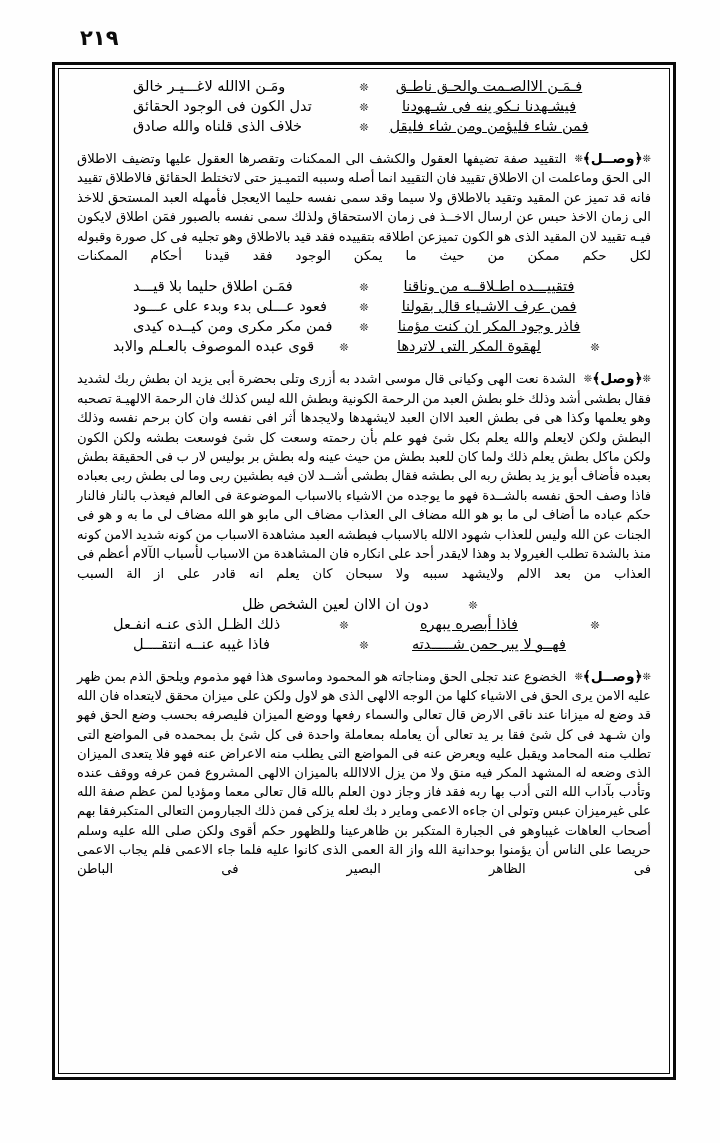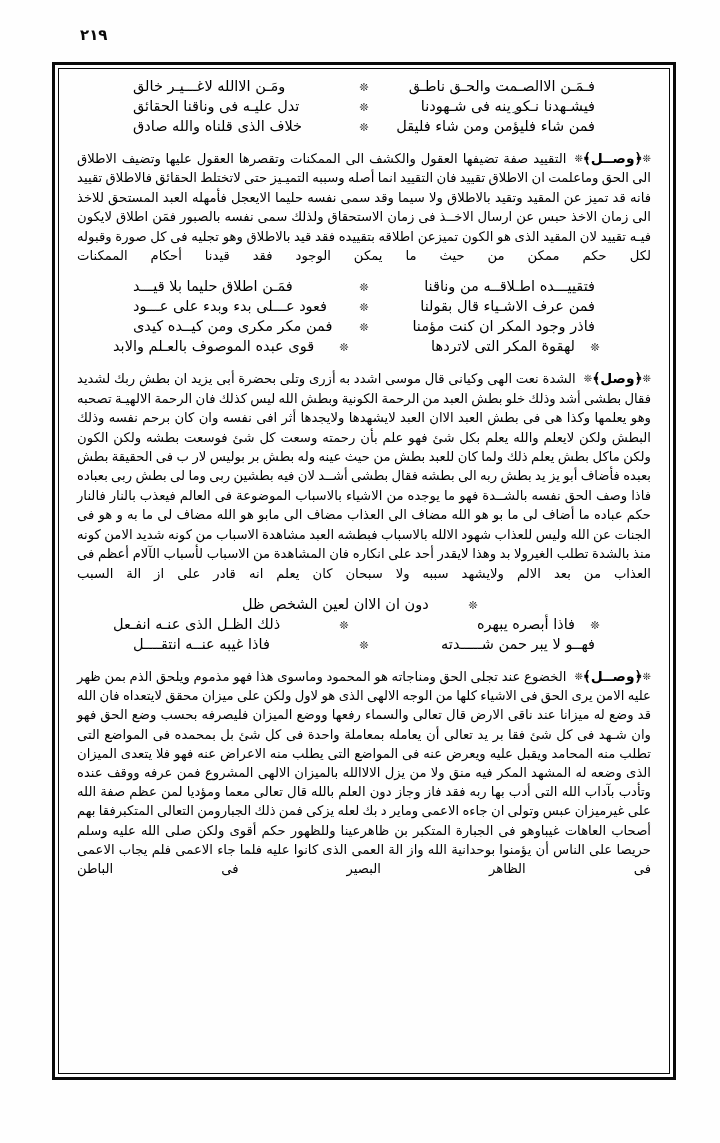--- a/index.html
+++ b/index.html
@@ -20,21 +20,21 @@
     position: absolute;
     inset: 0;
     background: #fefefe;
   }
 
   
   .folio {
     position: absolute;
     top: 26px;
     left: 80px;
-    font-size: 15px;
+    font-size: 21px;
     font-weight: bold;
     letter-spacing: 0px;
     color: #0b0b0b;
     direction: ltr;
     font-family: "DejaVu Sans", sans-serif;
   }
 
   
   .frame {
     position: absolute;
@@ -75,21 +75,21 @@
     line-height: 19px;
     white-space: nowrap;
     font-family: "DejaVu Sans", sans-serif;
     letter-spacing: -0.2px;
   }
   .hemi {
     display: inline-block;
     width: 212px;
     font-size: 14.5px;
   }
-  .hemi.right { text-align: right; padding-left: 6px; }
+  .hemi.right { text-align: center; padding-left: 6px; text-decoration: underline; }
   .hemi.left  { text-align: left; padding-right: 6px; }
   .star {
     display: inline-block;
     width: 26px;
     text-align: center;
     font-size: 11px;
     line-height: 19px;
     color: #0a0a0a;
   }
 
@@ -147,21 +147,21 @@
 
         <div class="verse-block">
           <div class="verse-line">
             <span class="hemi right">فـمَـن الاالصـمت والحـق ناطـق</span>
             <span class="star">❊</span>
             <span class="hemi left">ومَـن الاالله لاغـــيـر خالق</span>
           </div>
           <div class="verse-line">
             <span class="hemi right">فيشـهدنا نـكو ِينه فى شـهودنا</span>
             <span class="star">❊</span>
-            <span class="hemi left">تدل عليـه فى وناقنا الحقائق</span>
+            <span class="hemi left">تدل الكون فى الوجود الحقائق</span>
           </div>
           <div class="verse-line">
             <span class="hemi right">فمن شاء فليؤمن ومن شاء فليقل</span>
             <span class="star">❊</span>
             <span class="hemi left">خلاف الذى قلناه والله صادق</span>
           </div>
         </div>
 
         <div class="prose">
           <span class="head"><span class="orn">❊</span><span>﴿</span><span>وصــل</span><span>﴾</span><span class="orn">❊</span></span><span class="prose-body">التقييد صفة تضيفها العقول والكشف الى الممكنات وتقصرها العقول عليها وتضيف الاطلاق الى الحق وماعلمت ان الاطلاق تقييد فان التقييد انما أصله وسببه التميـيز حتى لاتختلط الحقائق فالاطلاق تقييد فانه قد تميز عن المقيد وتقيد بالاطلاق ولا سيما وقد سمى نفسه حليما الايعجل فأمهله العبد المستحق للاخذ الى زمان الاخذ حبس عن ارسال الاخــذ فى زمان الاستحقاق ولذلك سمى نفسه بالصبور فمَن اطلاق لايكون فيـه تقييد لان المقيد الذى هو الكون تميزعن اطلاقه بتقييده فقد قيد بالاطلاق وهو تجليه فى كل صورة وقبوله لكل حكم ممكن من حيث ما يمكن الوجود فقد قيدنا أحكام الممكنات</span>

